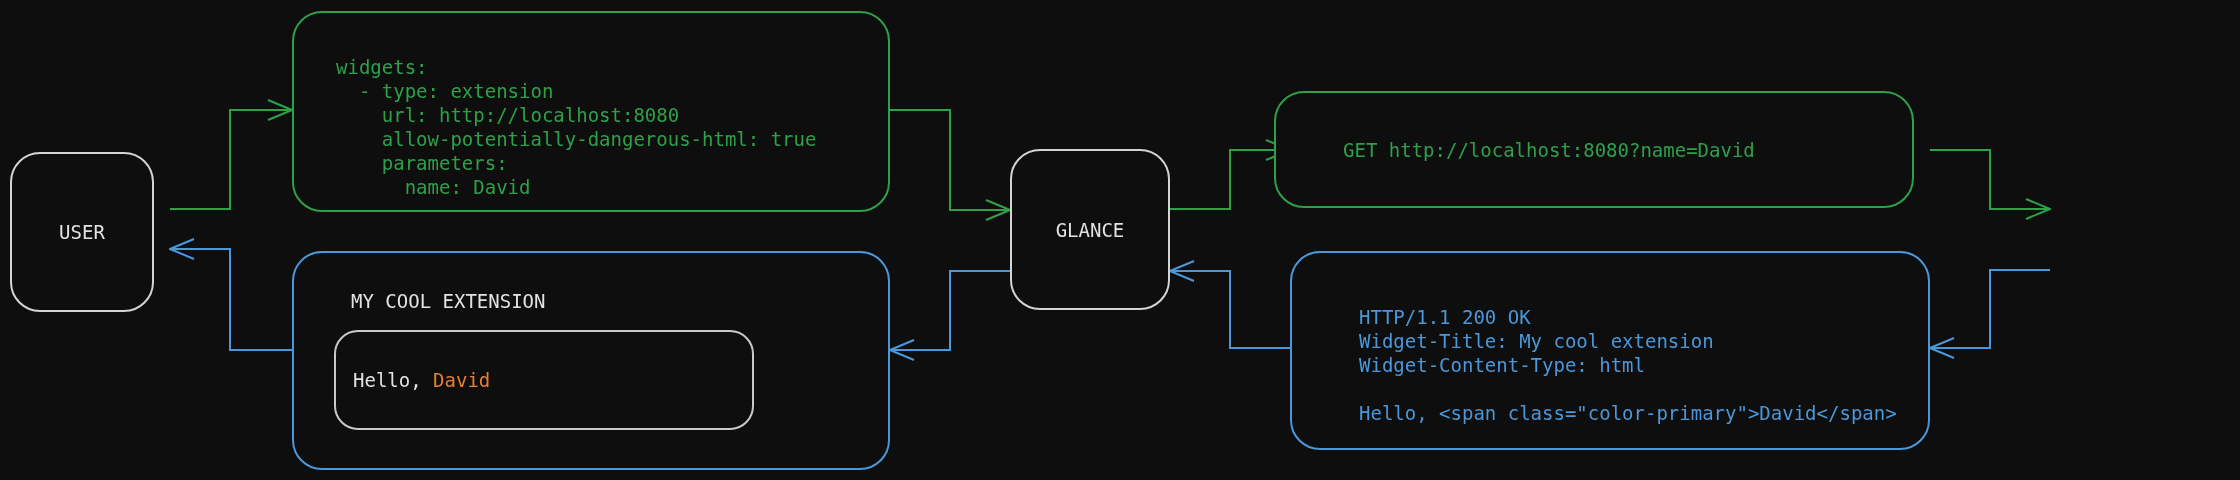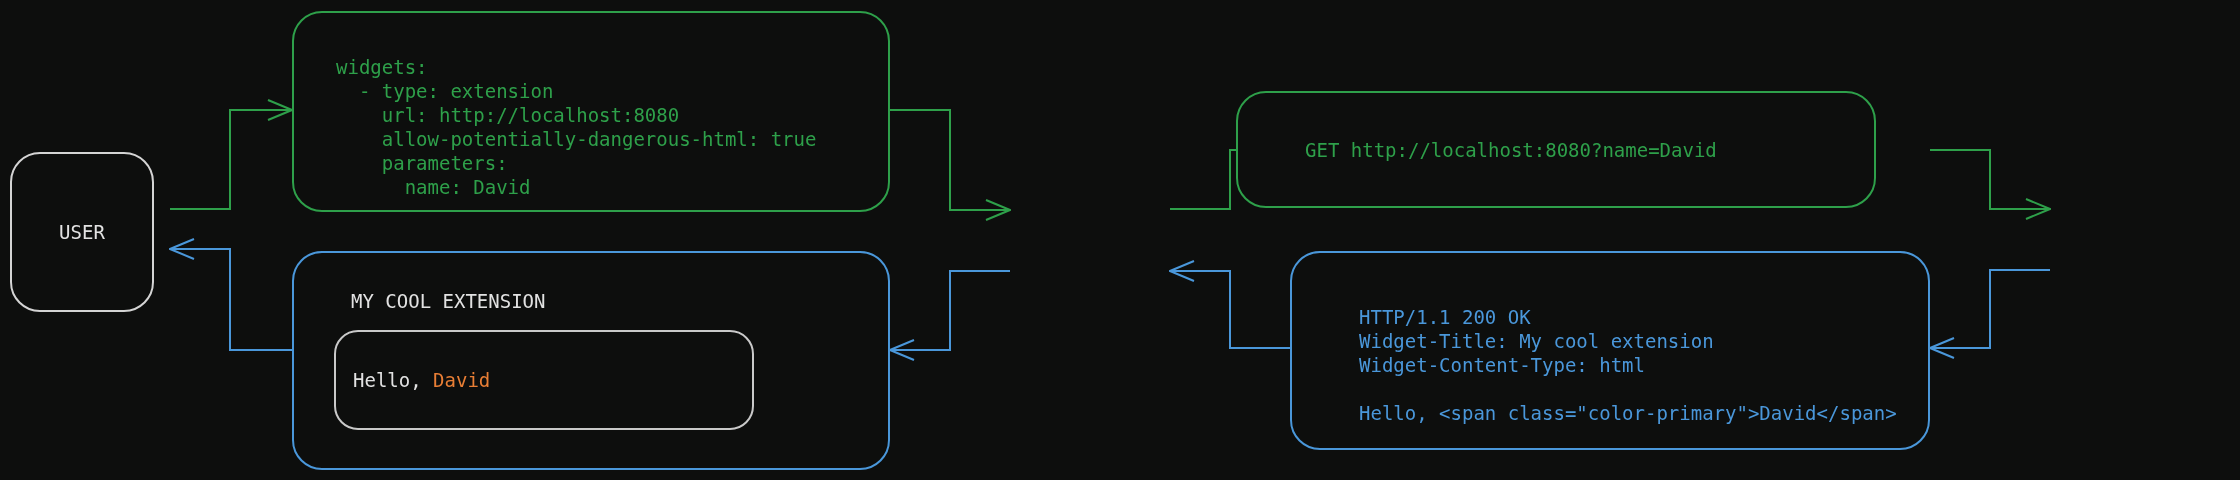--- a/index.html
+++ b/index.html
@@ -45,21 +45,21 @@
   .box {
     position: absolute;
     box-sizing: border-box;
     border-radius: 30px;
     background: var(--background, #0d0e0d);
   }
   .box.green { border: 2px solid var(--request-flow, #2ea04a); }
   .box.blue  { border: 2px solid var(--response-flow, #4a97da); }
 
   #config-box   { left: 292px;  top: 11px;  width: 598px; height: 201px; }
-  #request-box  { left: 1236px; top: 91px;  width: 640px; height: 117px;
+  #request-box  { left: 1274px; top: 91px;  width: 640px; height: 117px;
                   display: flex; align-items: center; }
   #response-box { left: 1290px; top: 251px; width: 640px; height: 199px; }
   #widget-box   { left: 292px;  top: 251px; width: 598px; height: 219px; padding-left: 35px; }
 
   pre.code {
     margin: 16px;
     font-family: inherit;
     font-size: 19px;
     line-height: 24px;
     white-space: pre;
@@ -114,20 +114,23 @@
     <path class="flow-blue" d="M2050 270 H1990 V348 H1930" marker-end="url(#arrow-blue)"></path>
     <path class="flow-blue" d="M1290 348 H1230 V271 H1170" marker-end="url(#arrow-blue)"></path>
     <path class="flow-blue" d="M1010 271 H950 V350 H890" marker-end="url(#arrow-blue)"></path>
     <path class="flow-blue" d="M292 350 H230 V249 H170" marker-end="url(#arrow-blue)"></path>
   </svg>
 
   <div class="node" id="node-user">
     <span>USER</span>
   </div>
 
+  <div class="node" id="node-glance">
+    <span>GLANCE</span>
+  </div>
 
 
   <div class="box green" id="config-box">
     <pre class="code">widgets:
   - type: extension
     url: http://localhost:8080
     allow-potentially-dangerous-html: true
     parameters:
       name: David</pre>
   </div>

